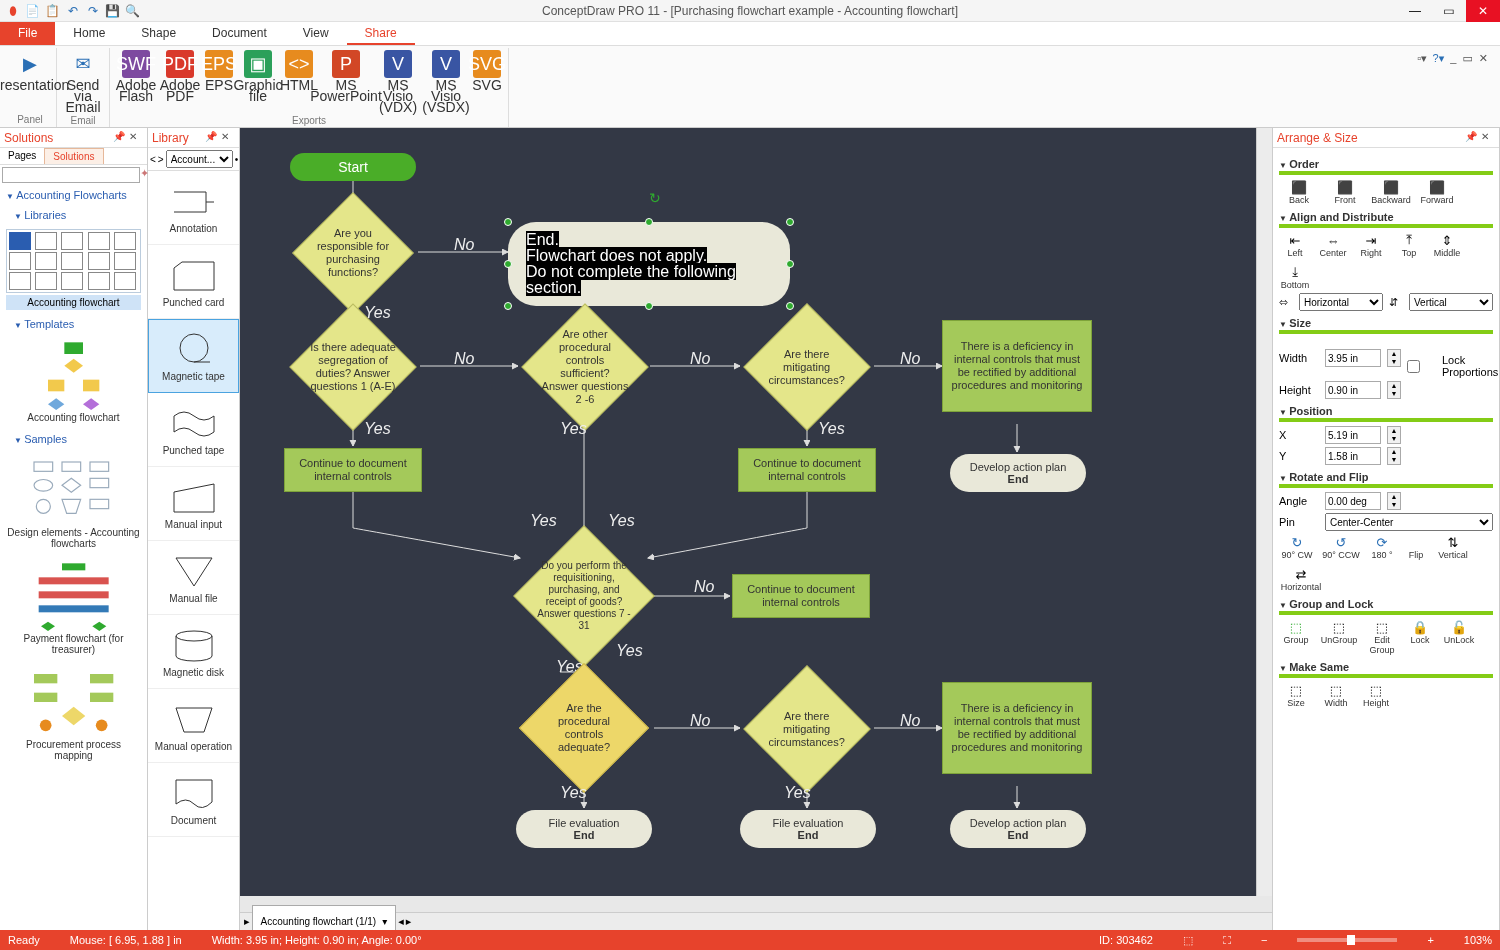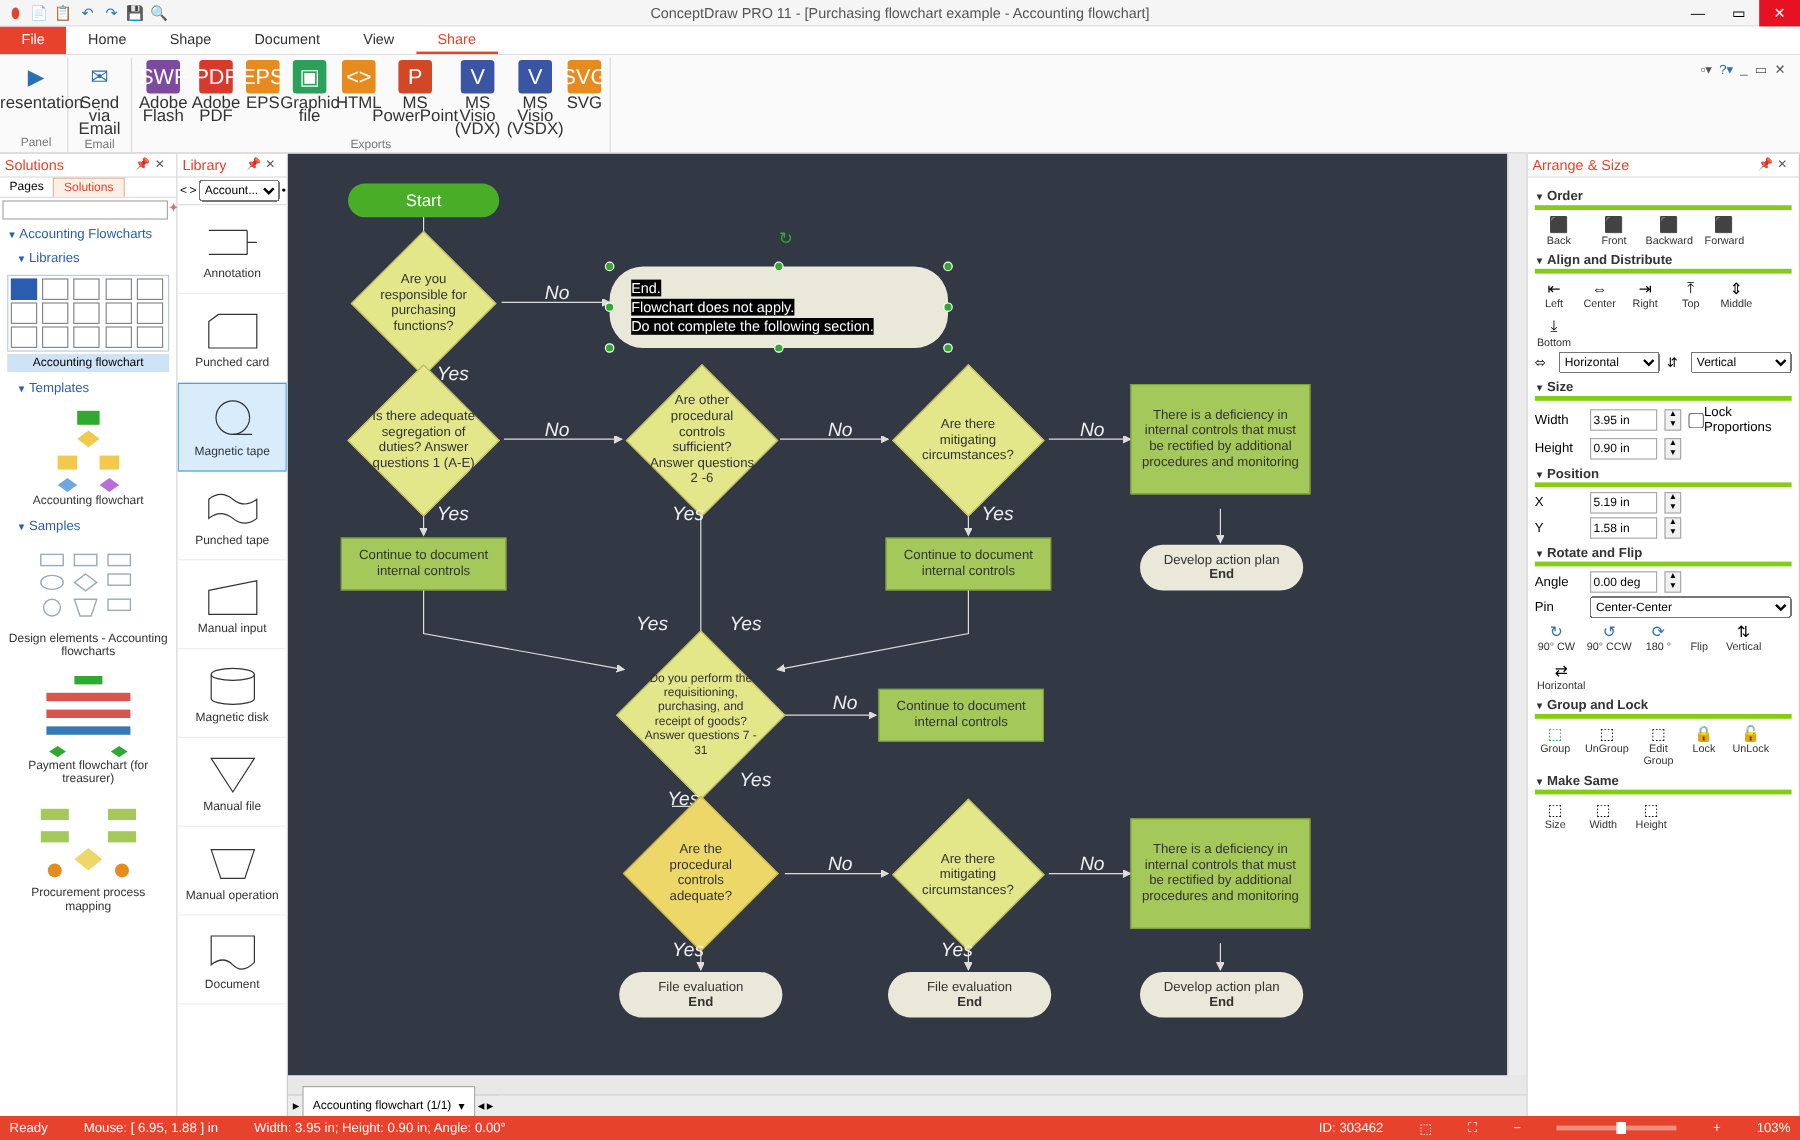--- a/index.html
+++ b/index.html
@@ -73,34 +73,34 @@
 .rp-iconrow { display: flex; gap: 6px; flex-wrap: wrap; }
 .rp-ibtn { display: flex; flex-direction: column; align-items: center; width: 40px; cursor: pointer; }
 .rp-ibtn .ic { width: 20px; height: 16px; font-size: 13px; display: flex; align-items: center; justify-content: center; }
 .rp-ibtn span { font-size: 9px; color: #333; text-align: center; line-height: 10px; }
 .rp-row { display: flex; align-items: center; gap: 6px; margin: 3px 0; }
 .rp-row label { width: 40px; font-size: 11px; }
 .rp-row input[type=text] { width: 56px; height: 18px; font-size: 10px; border: 1px solid #aaa; padding: 0 2px; }
 .rp-row .spin { width: 14px; height: 18px; border: 1px solid #aaa; background: #f1f1f1; font-size: 7px; display: flex; flex-direction: column; }
 .rp-row .spin div { flex: 1; text-align: center; line-height: 8px; }
 .rp-row select { flex: 1; height: 18px; font-size: 10px; }
-.rp-check { display: flex; align-items: center; gap: 0; font-size: 10px; }
+.rp-check { display: flex; align-items: center; gap: 22px; font-size: 10px; margin-top: 16px; }
 
 .fc { position: absolute; }
 .terminator { border-radius: 999px; display: flex; align-items: center; justify-content: center; text-align: center; color: #fff; }
 .start-t { background: #4aad28; }
 .end-t { background: #e9e8d9; color: #333; flex-direction: column; }
 .decision { transform: rotate(45deg); display: flex; align-items: center; justify-content: center; }
 .decision .dtxt { transform: rotate(-45deg); text-align: center; font-size: 11px; color: #333; line-height: 13px; width: 140%; }
 .dec-y { background: #e4e68a; border: 1px solid #b9bb5f; }
 .dec-y2 { background: #edd769; border: 1px solid #c9b348; }
 .process { background: #a4c95a; border: 1px solid #7ea33a; display: flex; align-items: center; justify-content: center; text-align: center; color: #333; font-size: 11px; line-height: 13px; padding: 4px; }
 .selnode { background: #e9e8d9; border-radius: 28px; padding: 10px 18px; color: #fff; position: relative; }
 .selnode .h { position: absolute; width: 8px; height: 8px; background: #2faa2f; border: 1px solid #fff; border-radius: 50%; }
-.selnode .seltext { color: #fff; background: #000; font-size: 12px; line-height: 16px; display: inline; }
+.selnode .seltext { color: #fff; background: #000; font-size: 16px; line-height: 16px; display: inline; }
 .edge-label { position: absolute; color: #eee; font-size: 16px; font-style: italic; }
 svg.edges { position: absolute; inset: 0; width: 100%; height: 100%; }
 svg.edges line, svg.edges path { stroke: #ddd; stroke-width: 1; fill: none; }
 svg.edges .arrow { fill: #ddd; }
 .ico-swf{background:#7d4aa0;color:#fff}.ico-pdf{background:#d9392b;color:#fff}.ico-eps{background:#e78b1e;color:#fff}
 .ico-gfx{background:#2ba05a;color:#fff}.ico-html{background:#e78b1e;color:#fff}.ico-ppt{background:#d24726;color:#fff}
 .ico-vsx{background:#3955a3;color:#fff}.ico-svg{background:#e78b1e;color:#fff}
 .rp-ibtn .ic.green{color:#2faa2f}
 </style>
 </head>
@@ -343,30 +343,30 @@
           <span>Punched tape</span>
         </div>
       <div class="lib-shape">
           <svg>
             <path d="M4 14 L44 6 V34 H4 Z" stroke="#333" fill="none"></path>
           </svg>
           <span>Manual input</span>
         </div>
       <div class="lib-shape">
           <svg>
+            <path d="M6 6 H42 L24 34 Z" stroke="#333" fill="none"></path>
+          </svg>
+          <span>Manual file</span>
+        </div>
+      <div class="lib-shape">
+          <svg>
             <ellipse cx="24" cy="10" rx="18" ry="5" stroke="#333" fill="none"></ellipse>
             <path d="M6 10 V30 A18 5 0 0 0 42 30 V10" stroke="#333" fill="none"></path>
           </svg>
           <span>Magnetic disk</span>
-        </div>
-      <div class="lib-shape">
-          <svg>
-            <path d="M6 6 H42 L24 34 Z" stroke="#333" fill="none"></path>
-          </svg>
-          <span>Manual file</span>
         </div>
       <div class="lib-shape">
           <svg>
             <path d="M6 8 H42 L34 32 H14 Z" stroke="#333" fill="none"></path>
           </svg>
           <span>Manual operation</span>
         </div>
       <div class="lib-shape">
           <svg>
             <path d="M6 6 H42 V28 Q32 38 24 30 T6 30 Z" stroke="#333" fill="none"></path>

